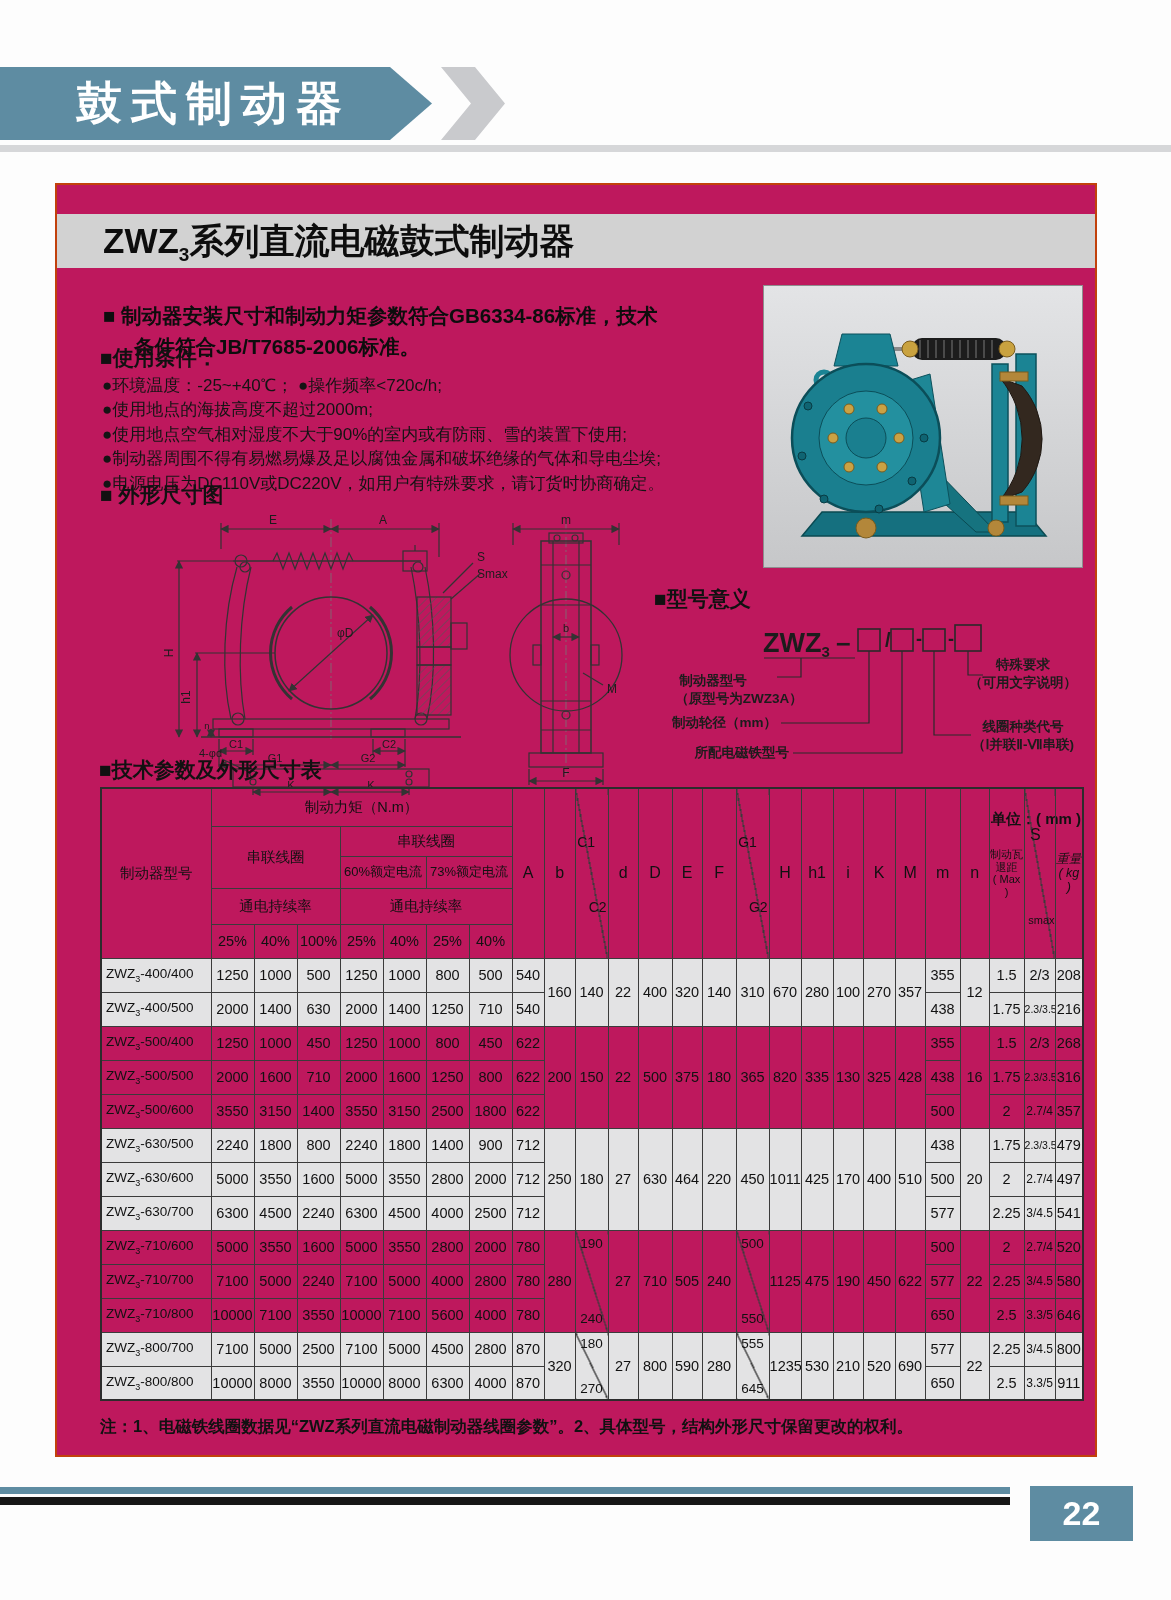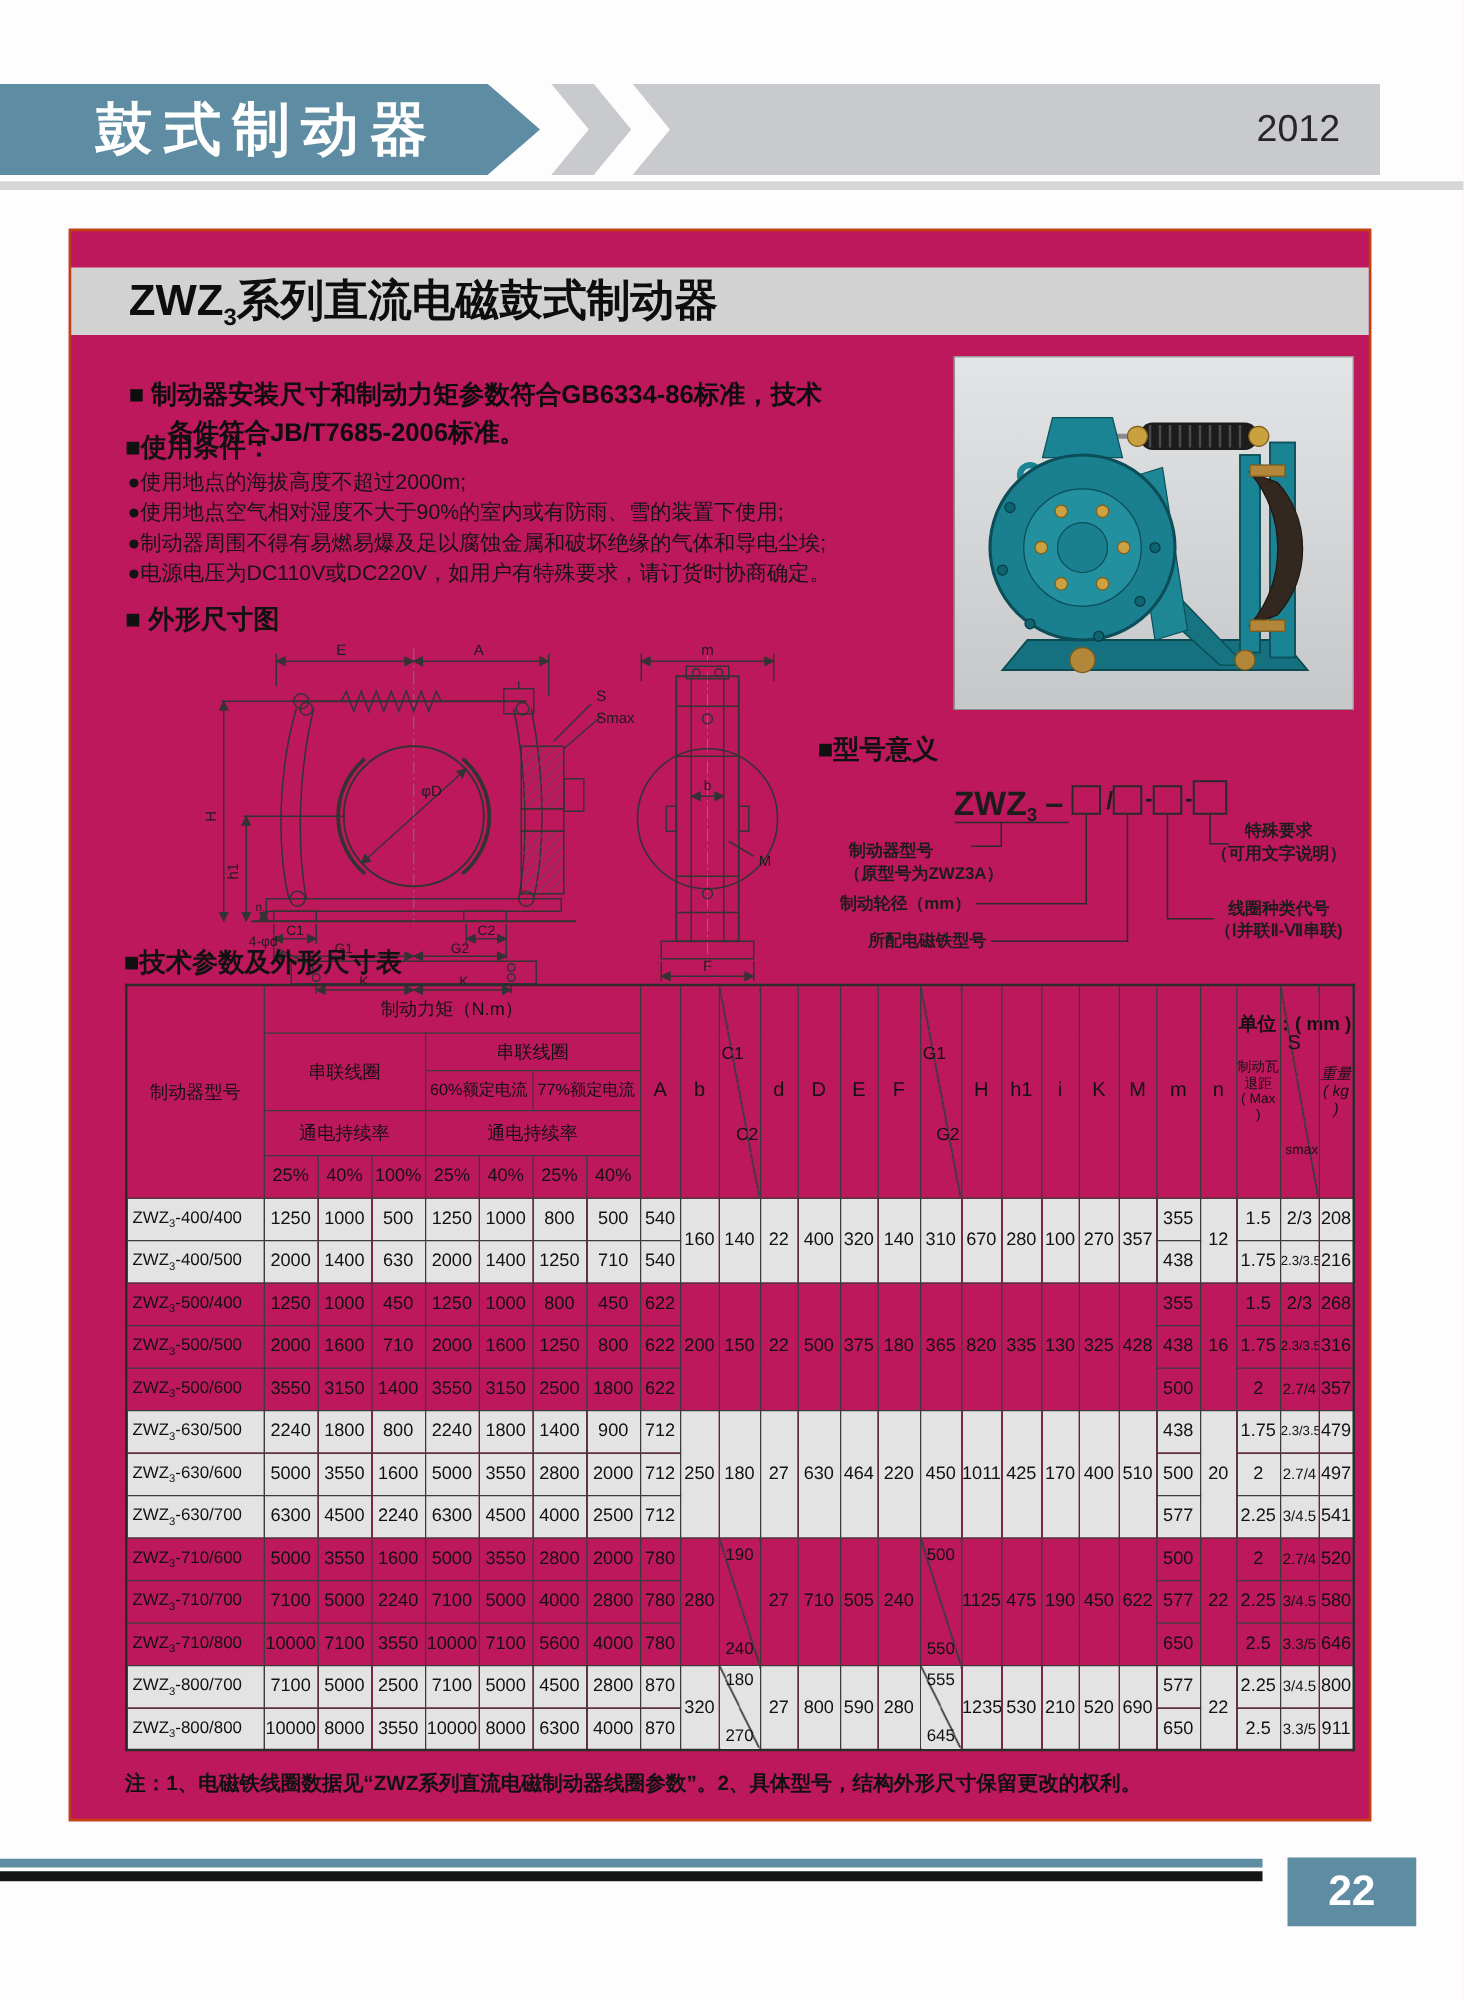--- a/index.html
+++ b/index.html
@@ -73,39 +73,37 @@
 </style>
 </head>
 <body>
 
 <div class="page">
 
   <div class="banner-arrow">
     <span class="banner-title">鼓式制动器</span>
   </div>
   <div class="banner-chevron"></div>
-  <div class="banner-band">
-    <span class="banner-year">2012</span>
-  </div>
   <div class="banner-rule"></div>
 
   <div class="content-box">
 
     <div class="title-band">
       <div class="band-title"><span>ZWZ</span><sub>3</sub><span>系列直流电磁鼓式制动器</span></div>
     </div>
 
     <div class="intro">
       <div>■ 制动器安装尺寸和制动力矩参数符合GB6334-86标准，技术</div>
       <div class="l2">条件符合JB/T7685-2006标准。</div>
     </div>
 
     <div class="usage-title">■使用条件：</div>
 
     <div class="bullets">
+      <div>●环境温度：-25~+40℃；  ●操作频率&lt;720c/h;</div>
       <div>●使用地点的海拔高度不超过2000m;</div>
       <div>●使用地点空气相对湿度不大于90%的室内或有防雨、雪的装置下使用;</div>
       <div>●制动器周围不得有易燃易爆及足以腐蚀金属和破坏绝缘的气体和导电尘埃;</div>
       <div>●电源电压为DC110V或DC220V，如用户有特殊要求，请订货时协商确定。</div>
     </div>
 
     <div class="outline-title">■ 外形尺寸图</div>
 
     <svg class="outline-svg" width="545" height="292" viewBox="0 0 545 292">
       <defs>
@@ -392,21 +390,21 @@
                 <span class="db">smax</span>
               </th>
               <th rowspan="5" class="hw">重量<br>( kg )</th>
             </tr>
             <tr style="height: 30px;">
               <th rowspan="2" colspan="3" class="hc">串联线圈</th>
               <th colspan="4" class="hc">串联线圈</th>
             </tr>
             <tr style="height: 32px;">
               <th colspan="2" class="hc hsm">60%额定电流</th>
-              <th colspan="2" class="hc hsm">77%额定电流</th>
+              <th colspan="2" class="hc hsm">73%额定电流</th>
             </tr>
             <tr style="height: 36px;">
               <th colspan="3" class="hc">通电持续率</th>
               <th colspan="4" class="hc">通电持续率</th>
             </tr>
             <tr style="height: 34px;">
               <th class="hc">25%</th>
               <th class="hc">40%</th>
               <th class="hc">100%</th>
               <th class="hc">25%</th>

